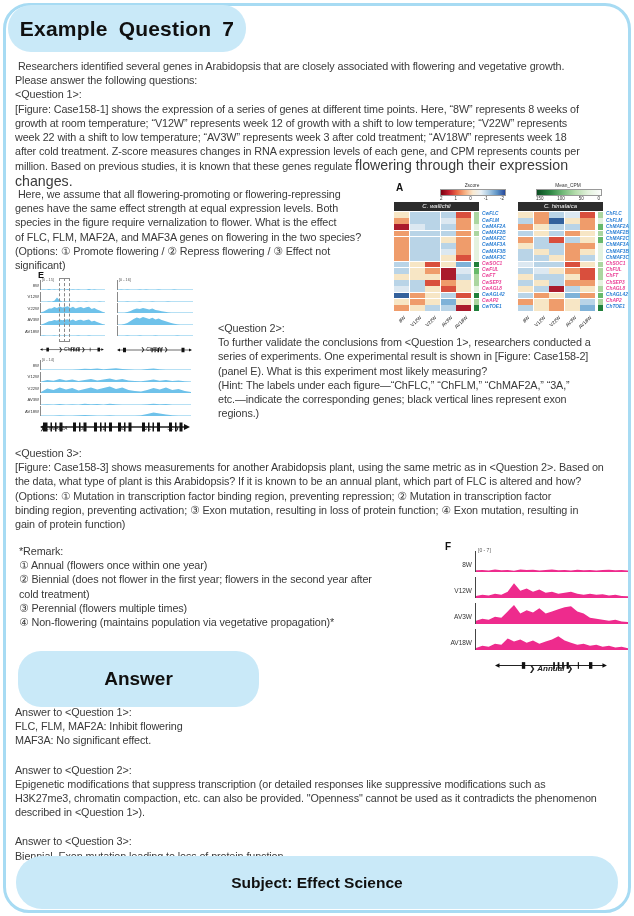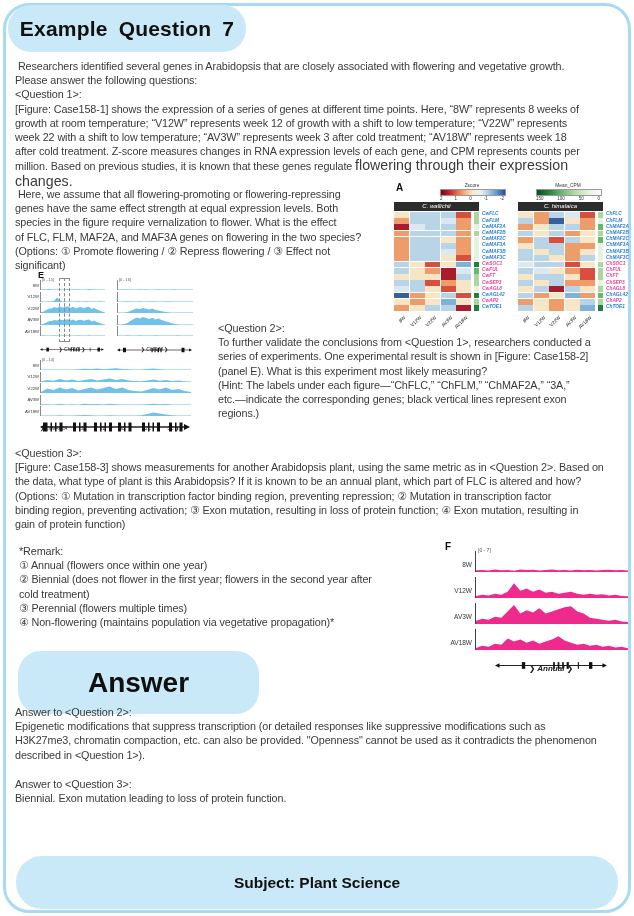--- a/index.html
+++ b/index.html
@@ -1,21 +1,21 @@
 <!DOCTYPE html>
 <html><head>
 <meta charset="utf-8">
 <style>
   html,body{margin:0;padding:0;background:#ffffff;}
   body{width:634px;height:916px;position:relative;font-family:"Liberation Sans","DejaVu Sans",sans-serif;color:#3a3a3a;overflow:hidden;}
   .abs{position:absolute;}
   .frame{left:3px;top:3px;right:3px;bottom:3px;border:3px solid #a7dbf3;border-radius:26px;}
   .bubble{background:#c9e9f8;border-radius:23px;display:flex;align-items:center;justify-content:center;font-weight:700;color:#101010;}
   .title-bubble{left:8px;top:5px;width:238px;height:47px;font-size:21px;word-spacing:5px;letter-spacing:.2px;}
-  .answer-bubble{left:18px;top:651px;width:241px;height:63px;font-size:28px;}
+  .answer-bubble{left:18px;top:651px;width:241px;height:56px;font-size:19px;}
   .subject-bar{left:16px;top:856px;width:602px;height:53px;border-radius:26px;font-size:15.5px;}
   .txt{white-space:pre-wrap;font-size:10.8px;line-height:14.2px;letter-spacing:-.1px;color:#3a3a3a;}
   .intro{left:15px;top:59px;width:608px;}
   .q1b{left:15px;top:187px;width:400px;}
   .q2{left:218px;top:321px;width:412px;}
   .q3{left:15px;top:446px;width:610px;}
   .remark{left:19px;top:544px;width:412px;}
   .answers{left:15px;top:705px;width:608px;}
   .answers .para{margin:0 0 15px 0;}
   .hl{font-size:14.2px;letter-spacing:0;line-height:14.2px;}
@@ -547,23 +547,26 @@
         <rect x="84" y="1" width="3" height="6" fill="#111"></rect>
       </svg></div>
     <div class="genelab" style="left: 32px; top: 123px; width: 152px; text-align: center; font-size: 8px; font-weight: 700;">❯ Annual ❯</div>
   </div>
 
 <div class="abs bubble answer-bubble">
   <span>Answer</span>
 </div>
 
 <div class="abs answers">
+  <div class="txt para">Answer to &lt;Question 1&gt;:
+FLC, FLM, MAF2A: Inhibit flowering
+MAF3A: No significant effect.</div>
   <div class="txt para">Answer to &lt;Question 2&gt;:
 Epigenetic modifications that suppress transcription (or detailed responses like suppressive modifications such as
 H3K27me3, chromatin compaction, etc. can also be provided. "Openness" cannot be used as it contradicts the phenomenon
 described in &lt;Question 1&gt;).</div>
   <div class="txt para">Answer to &lt;Question 3&gt;:
 Biennial. Exon mutation leading to loss of protein function.</div>
 </div>
 
 <div class="abs bubble subject-bar">
-  <span>Subject: Plant Science</span>
+  <span>Subject: Effect Science</span>
 </div>
 
 </body></html>

